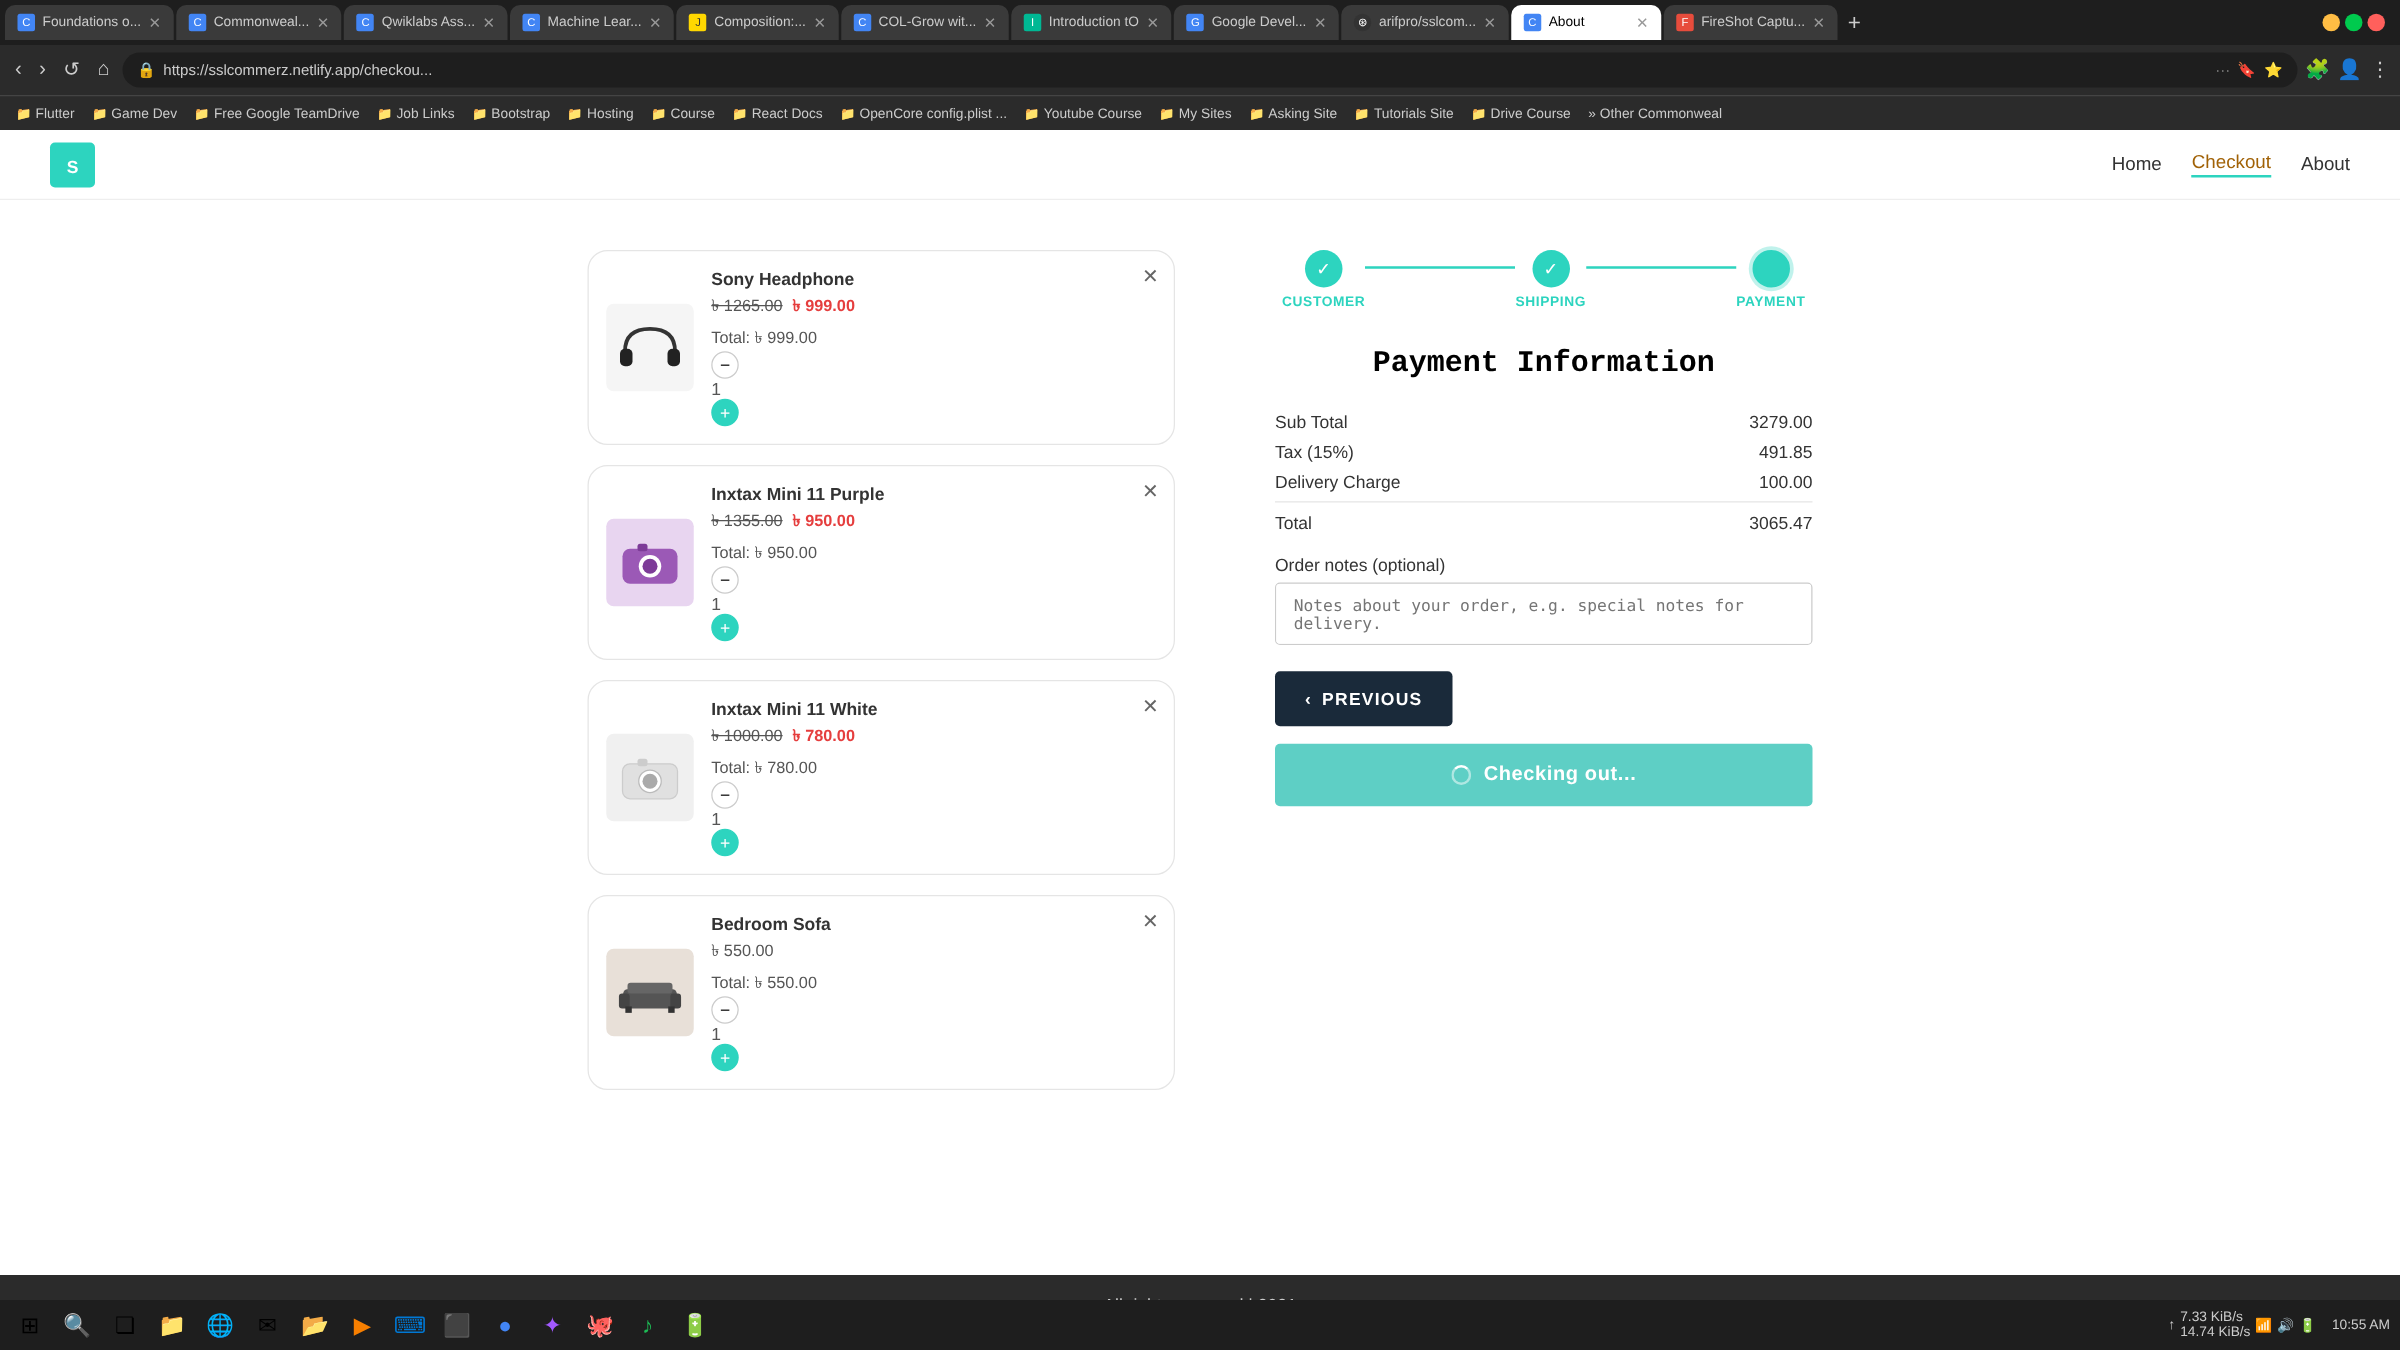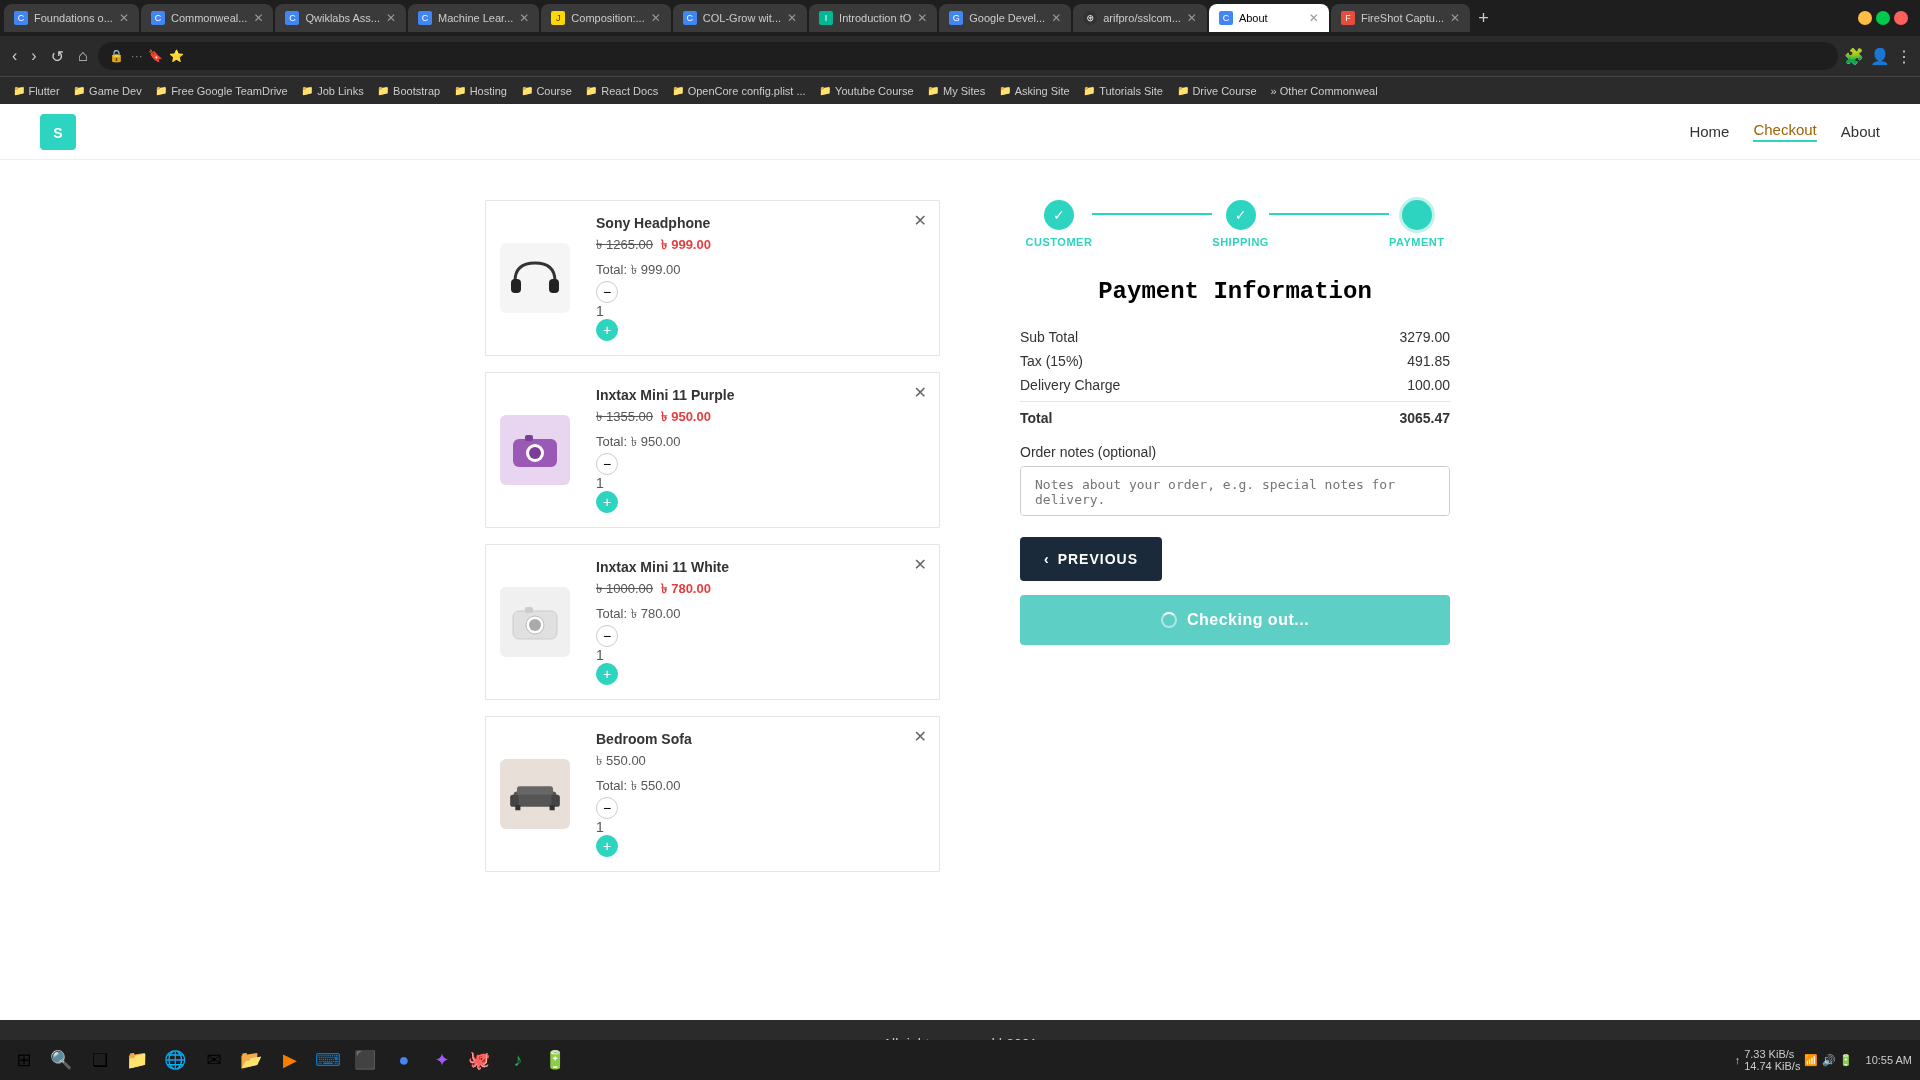--- a/index.html
+++ b/index.html
@@ -38,21 +38,21 @@
     .nav-links { margin-left: auto; display: flex; align-items: center; gap: 24px; }
     .nav-link { color: #333; font-size: 15px; cursor: pointer; text-decoration: none; }
     .nav-link.active { color: #a16207; border-bottom: 2px solid #2dd4bf; padding-bottom: 2px; }
 
     
     .main-content { display: flex; justify-content: center; gap: 80px; padding: 40px 60px; min-height: calc(1080px - 36px - 40px - 28px - 56px - 60px); }
 
     
     .order-summary { width: 470px; }
     .order-title { font-family: 'Courier New', monospace; font-size: 26px; font-weight: bold; text-align: center; margin-bottom: 24px; }
-    .order-item { display: flex; align-items: center; gap: 26px; background: #fff; border: 1px solid #e5e5e5; border-radius: 1px; padding: 14px; margin-bottom: 16px; position: relative; margin-left: 15px; }
+    .order-item { display: flex; align-items: center; gap: 14px; background: #fff; border: 1px solid #e5e5e5; border-radius: 16px; padding: 14px; margin-bottom: 16px; position: relative; }
     .item-image { width: 70px; height: 70px; background: #f5f5f5; border-radius: 6px; display: flex; align-items: center; justify-content: center; overflow: hidden; flex-shrink: 0; }
     .item-image svg { width: 60px; height: 60px; }
     .item-details { flex: 1; }
     .item-name { font-weight: bold; color: #333; font-size: 14px; margin-bottom: 4px; }
     .item-price-row { display: flex; gap: 8px; align-items: center; margin-bottom: 4px; }
     .price-original { color: #555; font-size: 13px; text-decoration: line-through; }
     .price-discounted { color: #e53e3e; font-size: 13px; font-weight: bold; }
     .price-only { color: #555; font-size: 13px; }
     .item-total { color: #555; font-size: 13px; }
     .qty-btn { width: 22px; height: 22px; border-radius: 50%; border: 1px solid #ccc; background: #fff; cursor: pointer; display: flex; align-items: center; justify-content: center; font-size: 14px; }
@@ -66,21 +66,21 @@
     .step { display: flex; flex-direction: column; align-items: center; gap: 6px; }
     .step-circle { width: 30px; height: 30px; border-radius: 50%; display: flex; align-items: center; justify-content: center; font-size: 14px; color: white; }
     .step-circle.done { background: #2dd4bf; }
     .step-circle.active { background: #2dd4bf; border: 3px solid #2dd4bf; box-shadow: 0 0 0 3px rgba(45,212,191,0.3); }
     .step-label { font-size: 11px; color: #2dd4bf; font-weight: bold; letter-spacing: 0.5px; }
     .step-line { width: 120px; height: 2px; background: #2dd4bf; margin-bottom: 20px; }
 
     .payment-title { font-family: 'Courier New', monospace; font-size: 24px; font-weight: bold; text-align: center; margin-bottom: 24px; }
 
     .payment-row { display: flex; justify-content: space-between; margin-bottom: 8px; font-size: 14px; color: #333; }
-    .payment-row.total { font-weight: bold; margin-top: 4px; }
+    .payment-row.total { font-weight: normal; margin-top: 4px; }
     .payment-divider { border: none; border-top: 1px solid #e5e5e5; margin: 8px 0; }
 
     .order-notes-label { font-size: 14px; color: #333; margin: 18px 0 6px; }
     .order-notes-input { width: 100%; border: 1px solid #ccc; border-radius: 4px; padding: 10px 14px; font-size: 13px; color: #999; resize: none; height: 50px; outline: none; }
 
     .prev-btn { display: flex; align-items: center; gap: 8px; background: #1a2a3a; color: white; border: none; padding: 14px 24px; border-radius: 4px; font-size: 14px; font-weight: bold; cursor: pointer; margin-top: 18px; letter-spacing: 1px; }
     .checkout-btn { width: 100%; background: #5ecfc5; color: white; border: none; padding: 16px; border-radius: 4px; font-size: 16px; font-weight: bold; cursor: pointer; margin-top: 14px; display: flex; align-items: center; justify-content: center; gap: 10px; letter-spacing: 0.5px; }
     .spinner { display: inline-block; width: 16px; height: 16px; border: 2px solid rgba(255,255,255,0.5); border-top-color: white; border-radius: 50%; animation: spin 0.8s linear infinite; }
     @keyframes spin { to { transform: rotate(360deg); } }
 
@@ -164,20 +164,21 @@
     </div>
   </div>
 
   <div class="address-bar-row">
     <button class="nav-btn">‹</button>
     <button class="nav-btn">›</button>
     <button class="nav-btn">↺</button>
     <button class="nav-btn">⌂</button>
     <div class="address-bar">
       <span style="color:#4caf50;font-size:12px;">🔒</span>
+      <span class="address-bar-url">https://sslcommerz.netlify.app/checkou...</span>
       <span style="color:#888;font-size:12px;">···</span>
       <span style="color:#888;font-size:12px;">🔖</span>
       <span style="color:#888;font-size:12px;">⭐</span>
     </div>
     <div class="toolbar-icons">
       <span style="cursor:pointer;">🧩</span>
       <span style="cursor:pointer;">👤</span>
       <span style="cursor:pointer;">⋮</span>
     </div>
   </div>

